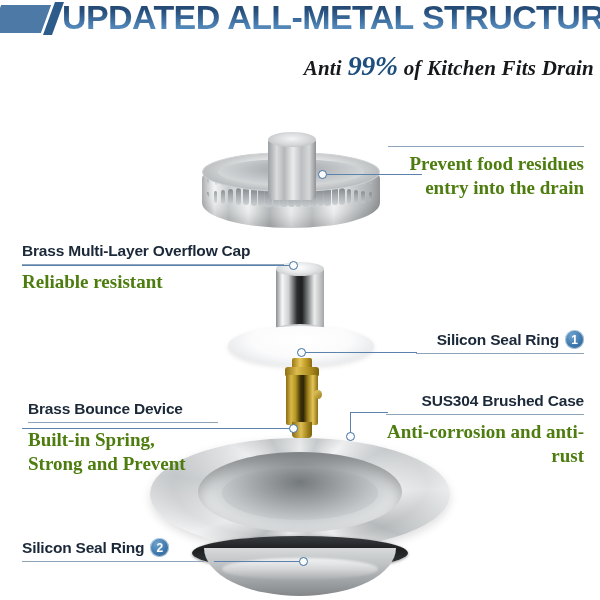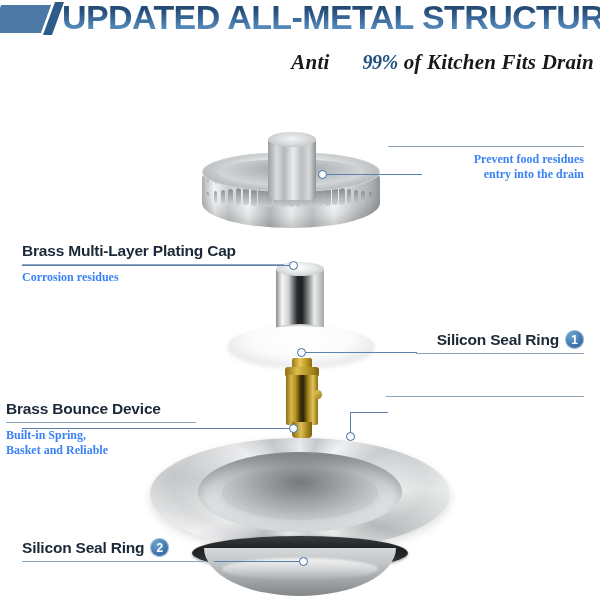--- a/index.html
+++ b/index.html
@@ -56,27 +56,26 @@
     right: 4px; top: 50px;
     font-family: "Liberation Serif", serif;
     font-style: italic;
     font-weight: bold;
     font-size: 21px;
     color: #17181A;
     white-space: nowrap;
     letter-spacing: 0.2px;
   }
   .subtitle .pct {
-    font-size: 20px;
+    font-size: 28px;
     color: #1D4E7E;
     font-style: italic;
     font-weight: bold;
     padding: 0 4px;
     letter-spacing: -0.5px;
-    margin-left: 27px;
   }
   .subtitle .w {
     padding: 0 2px;
   }
 
   
   .callout { position: absolute; }
   .callout .c-title {
     font-family: "Liberation Sans", sans-serif;
     font-weight: bold;
@@ -90,22 +89,22 @@
   }
   .callout .c-rule {
     height: 1px;
     background: #8FA5BC;
     margin-top: 4px;
     margin-bottom: 5px;
   }
   .callout .c-sub {
     font-family: "Liberation Serif", serif;
     font-weight: bold;
-    font-size: 12px;
-    color: #3b82f6;
+    font-size: 19px;
+    color: #4d7c0f;
     line-height: 1.28;
     white-space: pre-line;
   }
   .callout.align-right .c-title { justify-content: flex-end; }
   .callout.align-right .c-sub { text-align: right; }
   .callout.align-left .c-title { justify-content: flex-start; }
   .callout.align-left .c-sub { text-align: left; }
 
   .badge {
     display: inline-flex;
@@ -455,45 +454,49 @@
   <div class="dot" style="left:299px; top:557px;"></div>
 
   <div class="callout align-right" style="left:388px; top:142px; width:196px;">
     <div class="c-rule"></div>
     <div class="c-sub">Prevent food residues
 entry into the drain</div>
   </div>
 
   <div class="callout align-left" style="left:22px; top:242px; width:262px;">
     <div class="c-title">
-      <span>Brass Multi-Layer Plating Cap</span>
+      <span>Brass Multi-Layer Overflow Cap</span>
     </div>
     <div class="c-rule"></div>
-    <div class="c-sub">Corrosion residues</div>
+    <div class="c-sub">Reliable resistant</div>
   </div>
 
   <div class="callout align-right" style="left:416px; top:330px; width:168px;">
     <div class="c-title">
       <span>Silicon Seal Ring</span>
       <span class="badge">1</span>
     </div>
     <div class="c-rule"></div>
   </div>
 
   <div class="callout align-right" style="left:386px; top:392px; width:198px;">
+    <div class="c-title">
+      <span>SUS304 Brushed Case</span>
+    </div>
     <div class="c-rule"></div>
-  </div>
-
-  <div class="callout align-left" style="left:6px; top:400px; width:190px;">
+    <div class="c-sub">Anti-corrosion and anti-rust</div>
+  </div>
+
+  <div class="callout align-left" style="left:28px; top:400px; width:190px;">
     <div class="c-title">
       <span>Brass Bounce Device</span>
     </div>
     <div class="c-rule"></div>
     <div class="c-sub">Built-in Spring,
-Basket and Reliable</div>
+Strong and Prevent</div>
   </div>
 
   <div class="callout align-left" style="left:22px; top:538px; width:182px;">
     <div class="c-title">
       <span>Silicon Seal Ring</span>
       <span class="badge">2</span>
     </div>
     <div class="c-rule"></div>
   </div>
 

